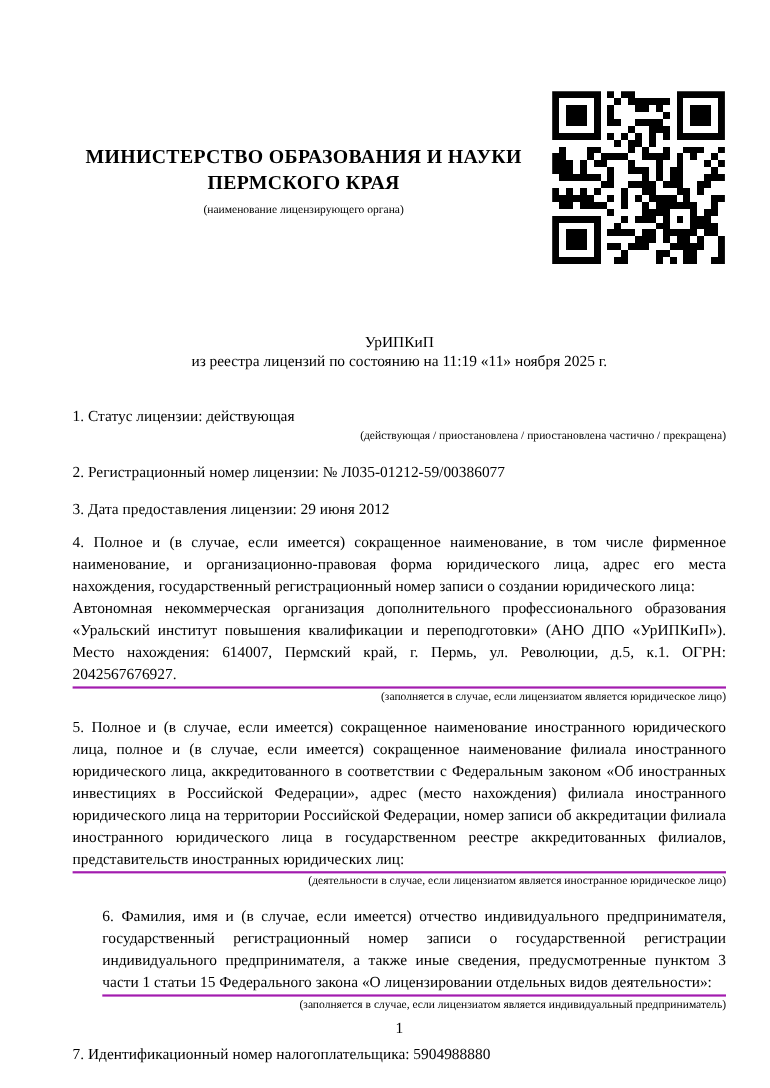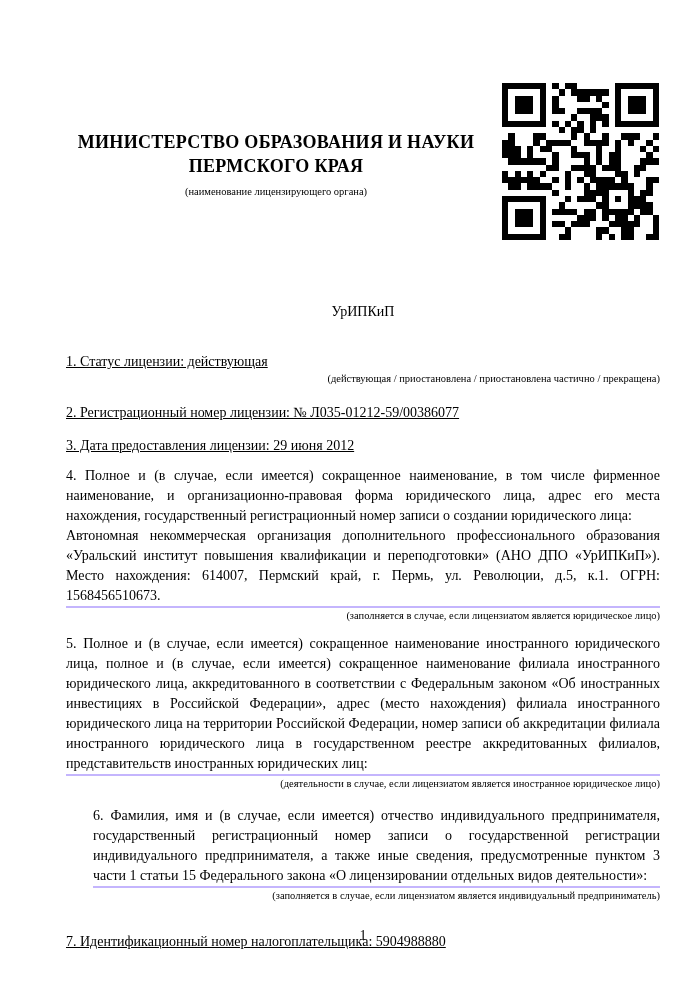--- a/index.html
+++ b/index.html
@@ -8,24 +8,24 @@
     font-family:"Liberation Serif","DejaVu Serif",serif; color:#000;
     overflow:hidden;
   }
   .header-text { position:absolute; top:130px; left:66px; width:420px; text-align:center; }
   .h-name { font-weight:bold; font-size:18px; line-height:24px; letter-spacing:0.3px; }
   .h-caption { font-size:10.5px; line-height:13px; margin-top:7px; }
   .qr { position:absolute; top:83px; left:502px; width:157px; height:157px; }
   .content { position:absolute; top:298px; left:66px; width:594px; font-size:14px; }
   p { margin:0; padding:0; }
   .doc-title { text-align:center; line-height:18px; margin-top:5px; }
-  .item { line-height:19px;text-decoration:underline; }
+  .item { line-height:19px; }
   .caption { font-size:10.5px; line-height:14px; text-align:right; margin-top:1px; }
   .just { text-align:justify; line-height:20px; }
-  .fill-block { border-bottom:2px solid #c4b5fd; }
+  .fill-block { border-bottom:2px solid #a21caf; }
   .mt31 { margin-top:31px; }
   .mt17 { margin-top:17px; }
   .mt14 { margin-top:14px; }
   .mt11 { margin-top:11px; }
   .mt15 { margin-top:15px;margin-left:27px; }
   .mt29 { margin-top:29px; }
   .pagenum { position:absolute; top:928px; left:66px; width:594px; text-align:center; font-size:14px; }
 </style>
 </head>
 <body>
@@ -357,32 +357,33 @@
         <rect x="20" y="24" width="1" height="1"></rect>
         <rect x="23" y="24" width="1" height="1"></rect>
         <rect x="24" y="24" width="1" height="1"></rect>
       </g>
     </svg>
 
   <div class="content">
 
     <div class="doc-title">
       <div>УрИПКиП</div>
+      <div>из реестра лицензий по состоянию на 11:19 «11» ноября 2025 г.</div>
     </div>
 
     <p class="item mt31">1. Статус лицензии: действующая</p>
     <p class="caption">(действующая / приостановлена / приостановлена частично / прекращена)</p>
 
     <p class="item mt17">2. Регистрационный номер лицензии: № Л035-01212-59/00386077</p>
 
     <p class="item mt14">3. Дата предоставления лицензии: 29 июня 2012</p>
 
     <div class="fill-block mt11">
       <p class="just">4. Полное и (в случае, если имеется) сокращенное наименование, в том числе фирменное наименование, и организационно-правовая форма юридического лица, адрес его места нахождения, государственный регистрационный номер записи о создании юридического лица:</p>
-      <p class="just">Автономная некоммерческая организация дополнительного профессионального образования «Уральский институт повышения квалификации и переподготовки» (АНО ДПО «УрИПКиП»). Место нахождения: 614007, Пермский край, г. Пермь, ул. Революции, д.5, к.1. ОГРН: 1568456510673.</p>
+      <p class="just">Автономная некоммерческая организация дополнительного профессионального образования «Уральский институт повышения квалификации и переподготовки» (АНО ДПО «УрИПКиП»). Место нахождения: 614007, Пермский край, г. Пермь, ул. Революции, д.5, к.1. ОГРН: 2042567676927.</p>
     </div>
     <p class="caption">(заполняется в случае, если лицензиатом является юридическое лицо)</p>
 
     <div class="fill-block mt11">
       <p class="just">5. Полное и (в случае, если имеется) сокращенное наименование иностранного юридического лица, полное и (в случае, если имеется) сокращенное наименование филиала иностранного юридического лица, аккредитованного в соответствии с Федеральным законом «Об иностранных инвестициях в Российской Федерации», адрес (место нахождения) филиала иностранного юридического лица на территории Российской Федерации, номер записи об аккредитации филиала иностранного юридического лица в государственном реестре аккредитованных филиалов, представительств иностранных юридических лиц:</p>
     </div>
     <p class="caption">(деятельности в случае, если лицензиатом является иностранное юридическое лицо)</p>
 
     <div class="fill-block mt15">
       <p class="just">6. Фамилия, имя и (в случае, если имеется) отчество индивидуального предпринимателя, государственный регистрационный номер записи о государственной регистрации индивидуального предпринимателя, а также иные сведения, предусмотренные пунктом 3 части 1 статьи 15 Федерального закона «О лицензировании отдельных видов деятельности»:</p>

